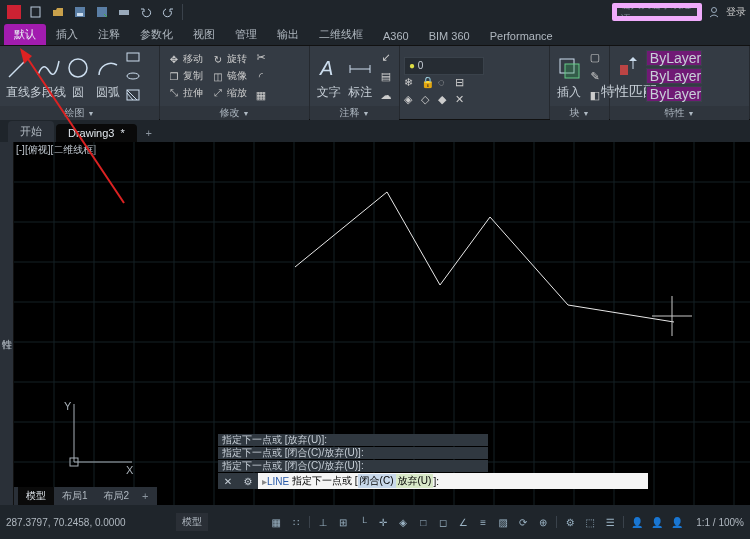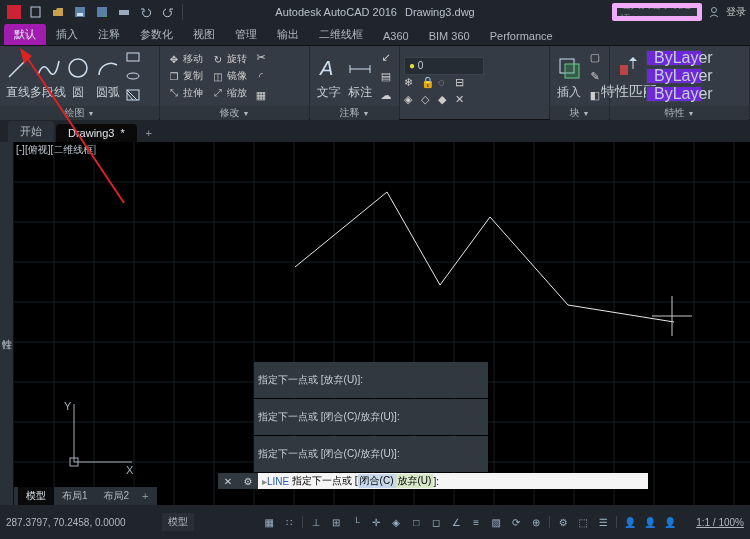--- a/index.html
+++ b/index.html
@@ -26,58 +26,58 @@
   .bigbtn { display:flex; flex-direction:column; align-items:center; justify-content:center; width:28px; height:56px; cursor:pointer; }
   .bigbtn .ic { height:32px; display:flex; align-items:center; justify-content:center; }
   .bigbtn .lbl { font-size:12px; color:#c8d0d8; white-space:nowrap; }
   .smallgrid { display:flex; flex-direction:column; gap:1px; }
   .smallrow { display:flex; align-items:center; gap:2px; padding:1px 3px; cursor:pointer; font-size:10px; }
   .smallrow .ic { width:14px; height:14px; display:flex; align-items:center; justify-content:center; }
   .stack-icons { display:flex; flex-direction:column; gap:1px; }
   .stack-icons .ic { width:18px; height:18px; display:flex; align-items:center; justify-content:center; cursor:pointer; }
   
   .layer-drop { height:18px; background:#262c33; border:1px solid #3a424b; display:flex; align-items:center; padding:0 4px; font-size:10px; color:#c8d0d8; width:80px; cursor:pointer; }
-  .prop-drop { height:16px; background:#6d28d9; border:1px solid #3a424b; display:flex; align-items:center; padding:0 4px; font-size:16px; color:#c8d0d8; width:56px; cursor:pointer; }
+  .prop-drop { height:16px; background:#701a75; border:1px solid #3a424b; display:flex; align-items:center; padding:0 4px; font-size:14px; color:#c8d0d8; width:56px; cursor:pointer;justify-content:center; }
   
   .filetabs { height:22px; background:#1f252b; display:flex; align-items:flex-end; padding-left:8px; gap:0; }
   .ftab { padding:3px 12px; background:#2a3038; color:#b0b8c0; font-size:11px; border-radius:4px 4px 0 0; margin-right:2px; cursor:pointer; display:flex; align-items:center; gap:6px; }
   .ftab.active { background:#0a0a0a; color:#e0e6ec; }
   .ftab .asterisk { font-size:11px; }
   .ftab-add { width:20px; height:18px; display:flex; align-items:center; justify-content:center; color:#8a949e; cursor:pointer; }
   
   .canvas-container { position:relative; background:#000; }
   .canvas { position:absolute; left:14px; top:0; right:0; bottom:0; background:#000; }
   .viewport-label { position:absolute; left:2px; top:1px; font-size:10px; color:#c0c8d0; }
   .propbar-left { position:absolute; left:0; top:0; width:14px; height:100%; background:#2a3038; border-right:1px solid #111; display:flex; align-items:center; justify-content:center; }
   .propbar-left span { writing-mode:vertical-rl; font-size:10px; color:#a0a8b0; }
   
   svg.drawing { position:absolute; left:0; top:0; width:100%; height:100%; }
   
   .redarrow { position:absolute; left:16px; top:48px; width:120px; height:160px; pointer-events:none; }
   
   .cmdhistory { position:absolute; left:218px; bottom:46px; width:270px; font-size:10px; line-height:12px; }
-  .cmdhistory .hline { background:#303840; color:#c8d0d8; padding:12px 4px; margin-bottom:1px; white-space:nowrap; overflow:hidden;margin-left:36px; }
+  .cmdhistory .hline { background:#303840; color:#c8d0d8; padding:0 4px; margin-bottom:1px; white-space:nowrap; overflow:hidden; }
   
   .cmdline-wrap { position:absolute; left:218px; bottom:30px; width:430px; height:16px; display:flex; background:#f5f5f5; }
   .cmdicon { width:20px; height:16px; background:#303840; display:flex; align-items:center; justify-content:center; color:#c8d0d8; font-size:10px; cursor:pointer; }
   .cmdline { flex:1; background:#f5f5f5; color:#000; font-size:10px; padding:1px 4px; display:flex; align-items:center; }
   .cmdline .hl1 { background:#c8d8ea; padding:0 2px; }
   .cmdline .hl2 { background:#d8e8c8; padding:0 2px; }
   
   .modeltabs { position:absolute; left:14px; bottom:14px; height:18px; display:flex; align-items:center; gap:0; background:#2a3038; padding:0 4px; }
   .modeltabs .mtab { padding:2px 8px; font-size:10px; color:#b0b8c0; cursor:pointer; }
   .modeltabs .mtab.active { background:#0a0a0a; color:#e0e6ec; }
   .modeltabs .mplus { width:16px; text-align:center; color:#8a949e; cursor:pointer; }
   
-  .statusbar { position:absolute; left:0; bottom:0; right:0; height:20px; background:#1f252b; display:flex; align-items:center; padding:17px 6px; gap:6px; font-size:10px; color:#b0b8c0; }
+  .statusbar { position:absolute; left:0; bottom:0; right:0; height:20px; background:#1f252b; display:flex; align-items:center; padding:17px 6px; gap:20px; font-size:10px; color:#b0b8c0; }
   .statusbar .coord { width:150px; }
   .statusbar .sbtns { display:flex; gap:2px; align-items:center; margin-left:auto; }
   .statusbar .sbtn { width:18px; height:16px; display:flex; align-items:center; justify-content:center; cursor:pointer; color:#9bb3c4; }
   .statusbar .sdivider { width:1px; height:12px; background:#3a424b; margin:0 2px; }
-  .statusbar .zoom-label { margin-left:15px;text-decoration:underline; }
+  .statusbar .zoom-label { margin-left:8px; }
   .model-btn { background:#2a2f36; padding:2px 6px; cursor:pointer; }
 </style>
 </head>
 <body>
 
 <div class="titlebar">
   <div class="qat">
     <div class="qat-btn">
         <svg width="14" height="14">
           <rect width="14" height="14" fill="#c23"></rect>
@@ -116,24 +116,20 @@
           <path d="M1 3 L4 3 L4 6" fill="none" stroke="#bcd"></path>
         </svg>
       </div>
     <div class="qat-btn">
         <svg width="12" height="12">
           <path d="M4 3 A4 4 0 1 0 9 5" fill="none" stroke="#bcd"></path>
           <path d="M11 3 L8 3 L8 6" fill="none" stroke="#bcd"></path>
         </svg>
       </div>
     <div class="qat-divider"></div>
-  </div>
-  <div class="title-center">
-    <span>Autodesk AutoCAD 2016</span>
-    <span>Drawing3.dwg</span>
   </div>
   <div class="title-right">
     <div class="search-box">
         <span>键入关键字或短语</span>
       </div>
     <div class="titleicon">
         <svg width="12" height="12">
           <circle cx="6" cy="4" r="2.5" fill="none" stroke="#9ab"></circle>
           <path d="M2 11 Q6 7 10 11" fill="none" stroke="#9ab"></path>
         </svg>

